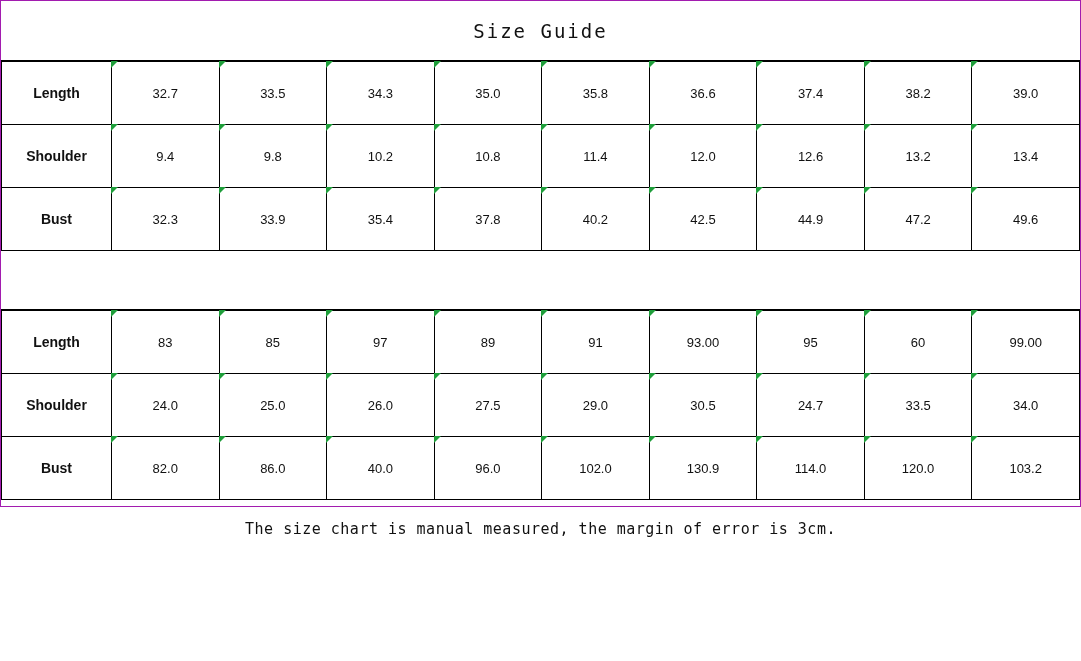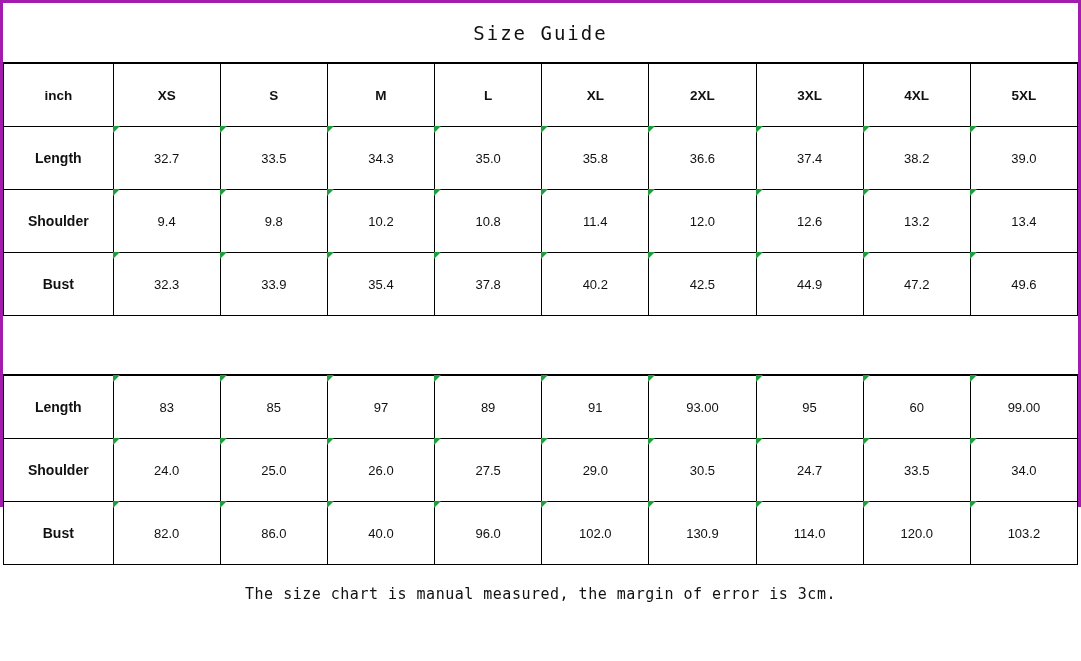--- a/index.html
+++ b/index.html
@@ -12,21 +12,21 @@
     background: #ffffff;
     font-family: "Liberation Sans", sans-serif;
     color: #111111;
     overflow: hidden;
   }
   .page {
     width: 1081px;
     height: 507px;
     position: relative;
     box-sizing: border-box;
-    border: 3px solid #a21caf;
+    border: 1px solid #a21caf;
   }
   .title {
     height: 60px;
     line-height: 60px;
     text-align: center;
     font-family: "DejaVu Sans Mono", monospace;
     font-size: 19px;
     letter-spacing: 2px;
     color: #111111;
     border-bottom: 1px solid #000000;
@@ -99,32 +99,20 @@
         <col class="rest">
         <col class="rest">
         <col class="rest">
       <col class="rest">
         <col class="rest">
         <col class="rest">
         <col class="rest">
         <col class="rest">
     </colgroup>
     <tbody>
-      <tr>
-        <td class="head">inch</td>
-        <td class="head">XS</td>
-        <td class="head">S</td>
-        <td class="head">M</td>
-        <td class="head">L</td>
-        <td class="head">XL</td>
-        <td class="head">2XL</td>
-        <td class="head">3XL</td>
-        <td class="head">4XL</td>
-        <td class="head">5XL</td>
-      </tr>
 
       <tr>
         <td class="rowlabel">Length</td>
         <td class="corner">32.7</td>
         <td class="corner">33.5</td>
         <td class="corner">34.3</td>
         <td class="corner">35.0</td>
         <td class="corner">35.8</td>
         <td class="corner">36.6</td>
         <td class="corner">37.4</td>

